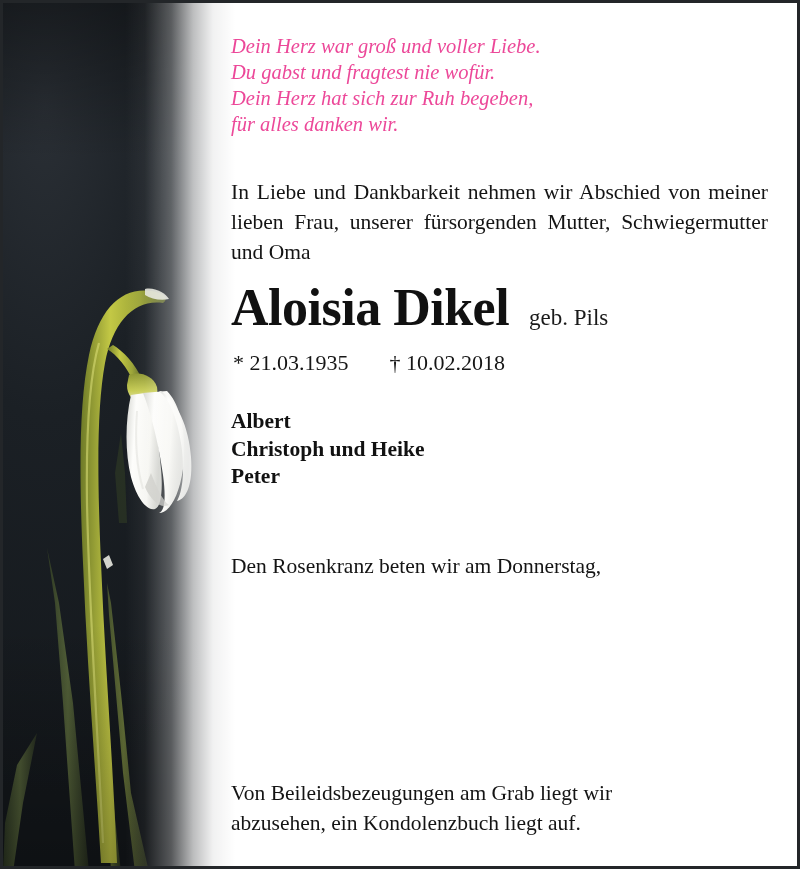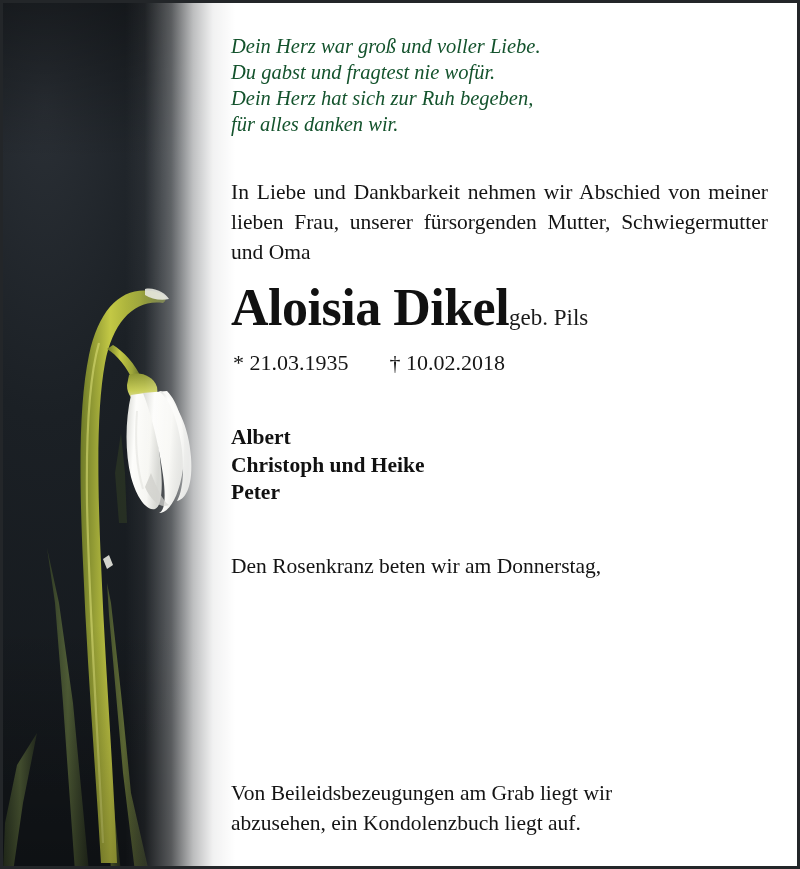--- a/index.html
+++ b/index.html
@@ -81,21 +81,21 @@
   }
 
   .poem {
     position: absolute;
     top: 30px;
     left: 0;
     width: 100%;
     font-style: italic;
     font-size: 20.5px;
     line-height: 26px;
-    color: #14532d;
+    color: #ec4899;
   }
   .poem div { white-space: nowrap; }
 
   .intro {
     position: absolute;
     top: 174px;
     left: 0;
     width: 537px;
     font-size: 21.5px;
     line-height: 30px;
@@ -113,21 +113,21 @@
   .name-main {
     font-size: 52px;
     font-weight: bold;
     letter-spacing: -0.5px;
     color: #111111;
   }
   .name-nee {
     font-size: 23px;
     font-weight: normal;
     color: #1a1a1a;
-    margin-left: 0;
+    margin-left: 20px;
   }
 
   .dates {
     position: absolute;
     top: 347px;
     left: 2px;
     font-size: 22px;
     white-space: nowrap;
     color: #161616;
   }
@@ -135,21 +135,20 @@
 
   .family {
     position: absolute;
     top: 405px;
     left: 0;
     width: 100%;
     font-size: 21.5px;
     font-weight: bold;
     line-height: 27.5px;
     color: #111111;
-    margin-top: 16px;
   }
   .family div { white-space: nowrap; }
 
   .rosary {
     position: absolute;
     top: 548px;
     left: 0;
     width: 100%;
     font-size: 21.5px;
     line-height: 30px;

